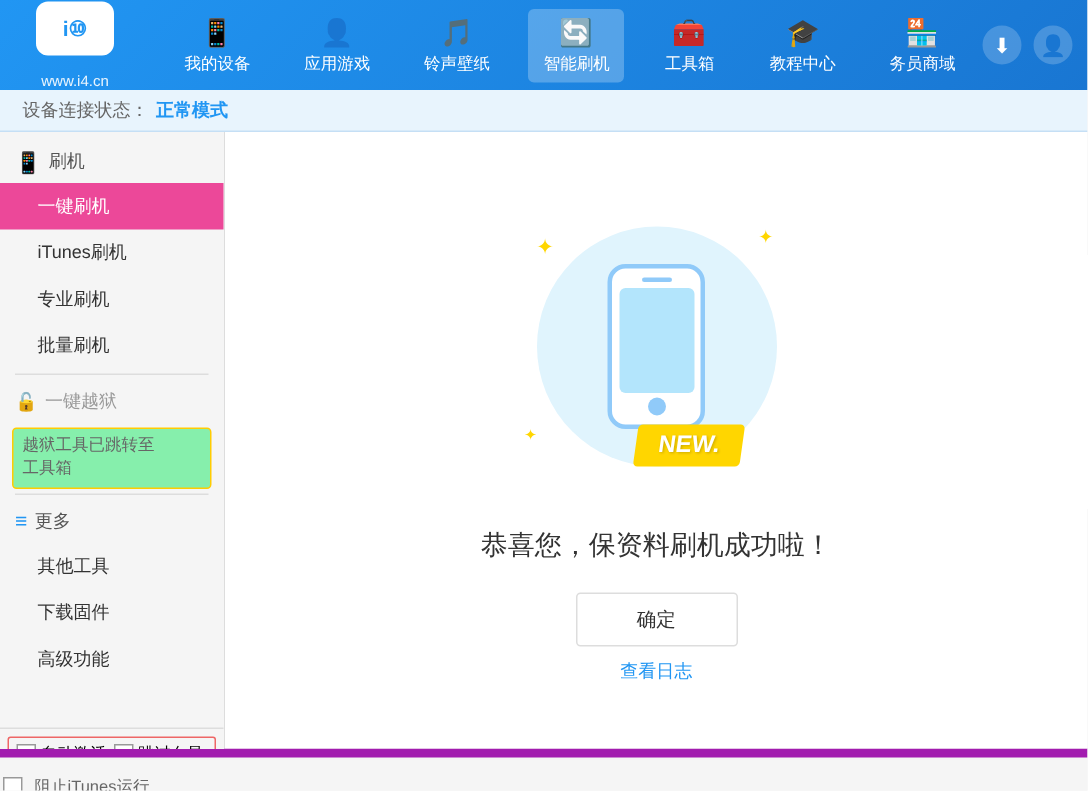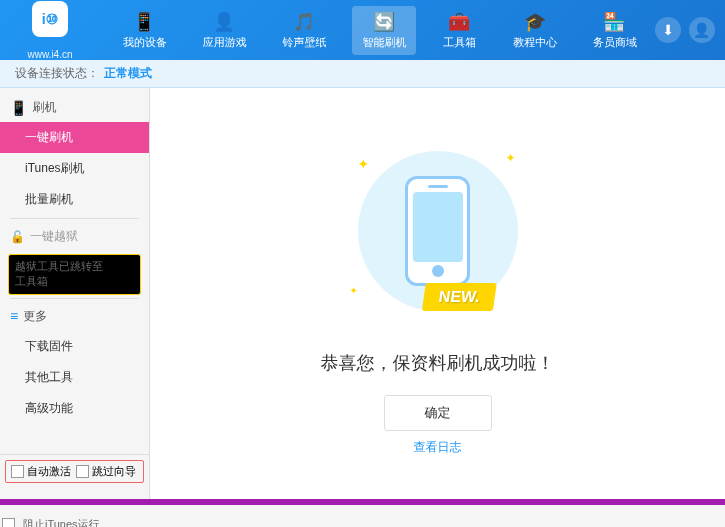--- a/index.html
+++ b/index.html
@@ -1,21 +1,21 @@
 <!DOCTYPE html>
 <html><head>
   <meta charset="utf-8">
   <style>
     * { margin: 0; padding: 0; box-sizing: border-box; }
     body { width: 725px; height: 527px; font-family: 'Microsoft YaHei', Arial, sans-serif; font-size: 12px; overflow: hidden; background: #f0f0f0; }
 
     
     .header { background: linear-gradient(135deg, #2196F3, #1976D2); height: 60px; display: flex; align-items: center; padding: 0 10px; color: white; }
     .logo { display: flex; flex-direction: column; align-items: center; margin-right: 15px; min-width: 80px; }
-    .logo-icon { width: 36px; height: 36px; background: white; border-radius: 8px; display: flex; align-items: center; justify-content: center; color: #2196F3; font-weight: bold; font-size: 14px; }
+    .logo-icon { width: 52px; height: 36px; background: white; border-radius: 8px; display: flex; align-items: center; justify-content: center; color: #2196F3; font-weight: bold; font-size: 14px; }
     .logo-text { font-size: 10px; color: rgba(255,255,255,0.9); margin-top: 12px; }
     .nav-items { display: flex; flex: 1; justify-content: space-around; }
     .nav-item { display: flex; flex-direction: column; align-items: center; cursor: pointer; padding: 5px 10px; border-radius: 4px; color: white; min-width: 55px; }
     .nav-item.active { background: rgba(255,255,255,0.25); }
     .nav-icon { font-size: 18px; margin-bottom: 2px; }
     .nav-label { font-size: 11px; }
     .header-right { display: flex; align-items: center; gap: 8px; }
     .header-btn { width: 26px; height: 26px; background: rgba(255,255,255,0.2); border-radius: 50%; display: flex; align-items: center; justify-content: center; cursor: pointer; color: white; font-size: 14px; }
 
     
@@ -29,21 +29,21 @@
     
     .sidebar { width: 150px; background: #f5f5f5; border-right: 1px solid #ddd; overflow-y: auto; padding: 5px 0; }
     .sidebar-section { margin-bottom: 2px; }
     .sidebar-header { display: flex; align-items: center; padding: 6px 10px; font-size: 12px; color: #555; gap: 5px; }
     .sidebar-header .icon { font-size: 14px; color: #2196F3; }
     .sidebar-item { padding: 7px 15px 7px 25px; font-size: 12px; color: #333; cursor: pointer; }
     .sidebar-item.active { background: #ec4899; color: white; }
     .sidebar-divider { height: 1px; background: #ddd; margin: 3px 10px; }
     .sidebar-disabled { padding: 6px 10px; font-size: 12px; color: #999; display: flex; align-items: center; gap: 5px; }
     .sidebar-disabled .icon { color: #ccc; }
-    .sidebar-note { background: #000000; border: 1px solid #ffcc02; margin: 3px 8px; padding: 4px 6px; font-size: 11px; color: #666; border-radius: 3px; line-height: 1.4; }
+    .sidebar-note { background: #86efac; border: 1px solid #ffcc02; margin: 3px 8px; padding: 4px 6px; font-size: 11px; color: #666; border-radius: 3px; line-height: 1.4; }
 
     
     .content { flex: 1; background: white; display: flex; flex-direction: column; align-items: center; justify-content: center; position: relative; }
     .success-illustration { display: flex; flex-direction: column; align-items: center; margin-bottom: 20px; }
     .sparkle { position: absolute; color: #FFD600; font-size: 16px; }
     .sparkle.tl { top: 20px; left: 20px; }
     .sparkle.tr { top: 15px; right: 25px; }
     .success-text { font-size: 18px; color: #333; margin-bottom: 20px; }
     .confirm-btn { background: white; border: 1px solid #ddd; padding: 8px 40px; font-size: 13px; color: #333; cursor: pointer; border-radius: 3px; margin-bottom: 8px; }
     .log-link { font-size: 12px; color: #2196F3; cursor: pointer; text-decoration: none; }
@@ -112,42 +112,43 @@
 
   <div class="sidebar">
 
     <div class="sidebar-section">
       <div class="sidebar-header">
         <span class="icon">📱</span>
         <span>刷机</span>
       </div>
       <div class="sidebar-item active">一键刷机</div>
       <div class="sidebar-item">iTunes刷机</div>
+      <div class="sidebar-item">专业刷机</div>
       <div class="sidebar-item">批量刷机</div>
     </div>
 
     <div class="sidebar-divider"></div>
 
     <div class="sidebar-section">
       <div class="sidebar-disabled">
         <span class="icon" style="color:#ccc;">🔓</span>
         <span style="color:#999;">一键越狱</span>
       </div>
       <div class="sidebar-note">越狱工具已跳转至<br>工具箱</div>
     </div>
 
     <div class="sidebar-divider"></div>
 
     <div class="sidebar-section">
       <div class="sidebar-header">
         <span class="icon">≡</span>
         <span>更多</span>
       </div>
+      <div class="sidebar-item">其他工具</div>
       <div class="sidebar-item">下载固件</div>
-      <div class="sidebar-item">其他工具</div>
       <div class="sidebar-item">高级功能</div>
     </div>
 
     <div style="flex:1"></div>
     <div class="sidebar-bottom" style="margin-top:30px;">
       <div class="device-checkbox-row">
         <div class="cb-item">
           <span class="cb-box"></span>
           <span>自动激活</span>
         </div>

